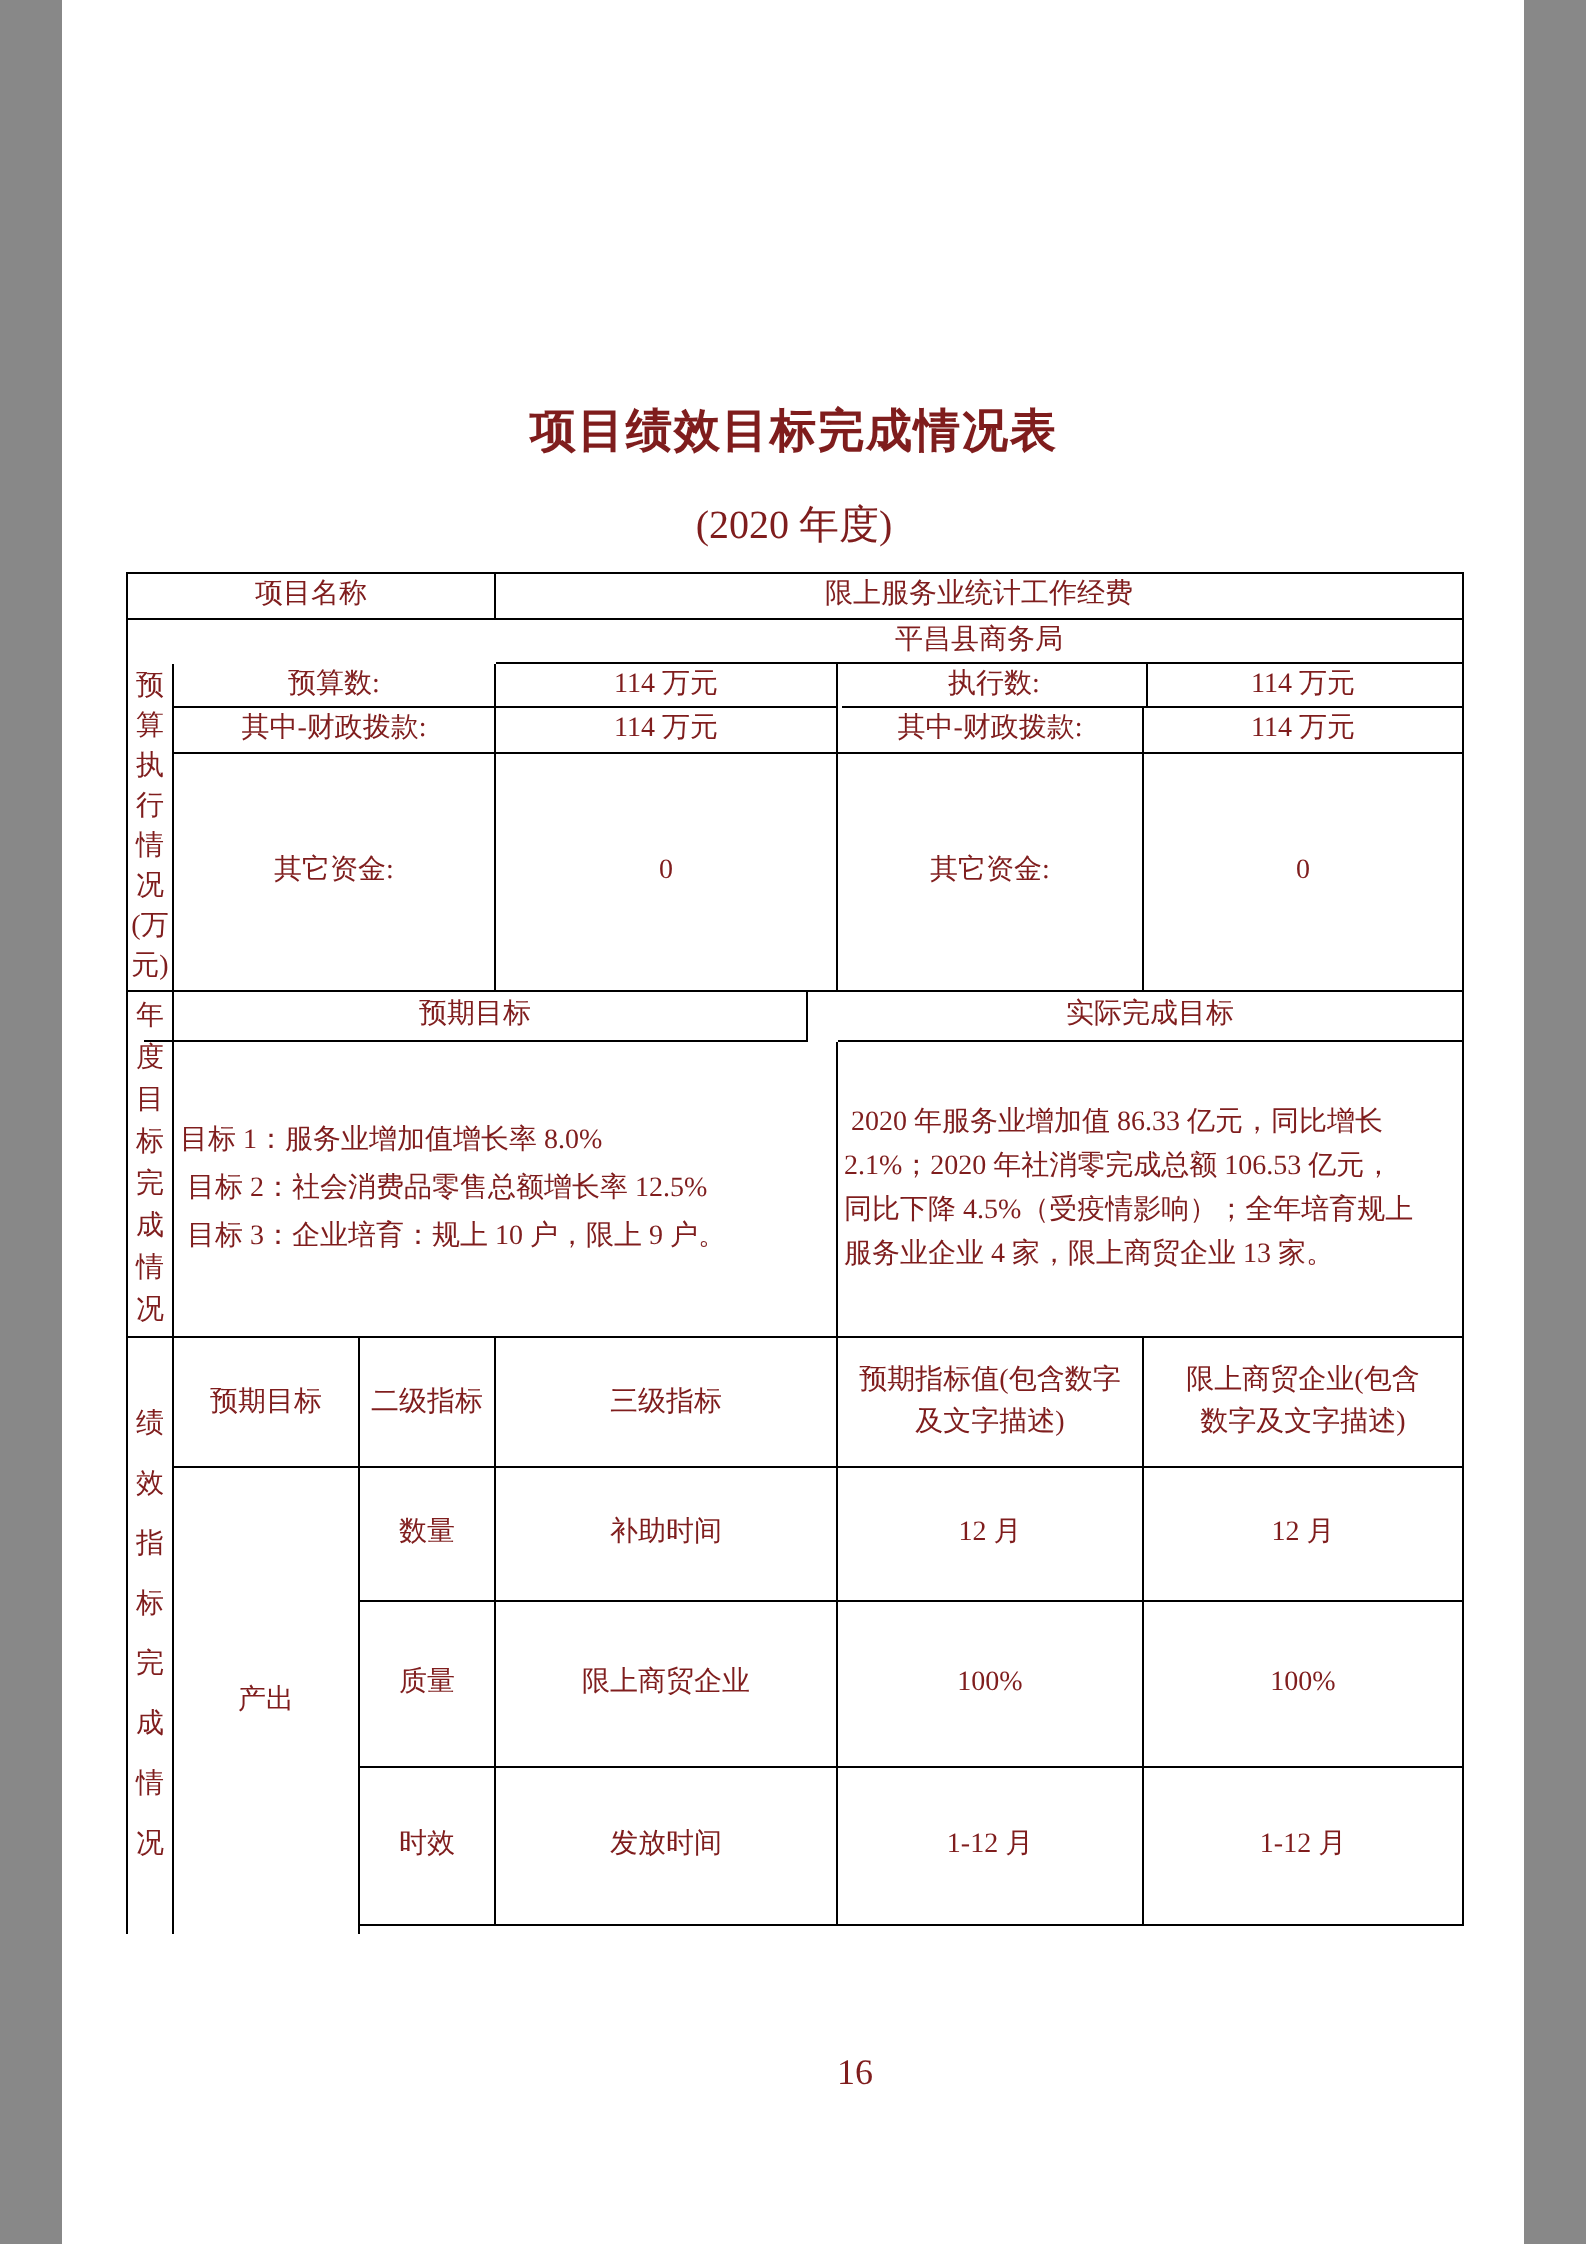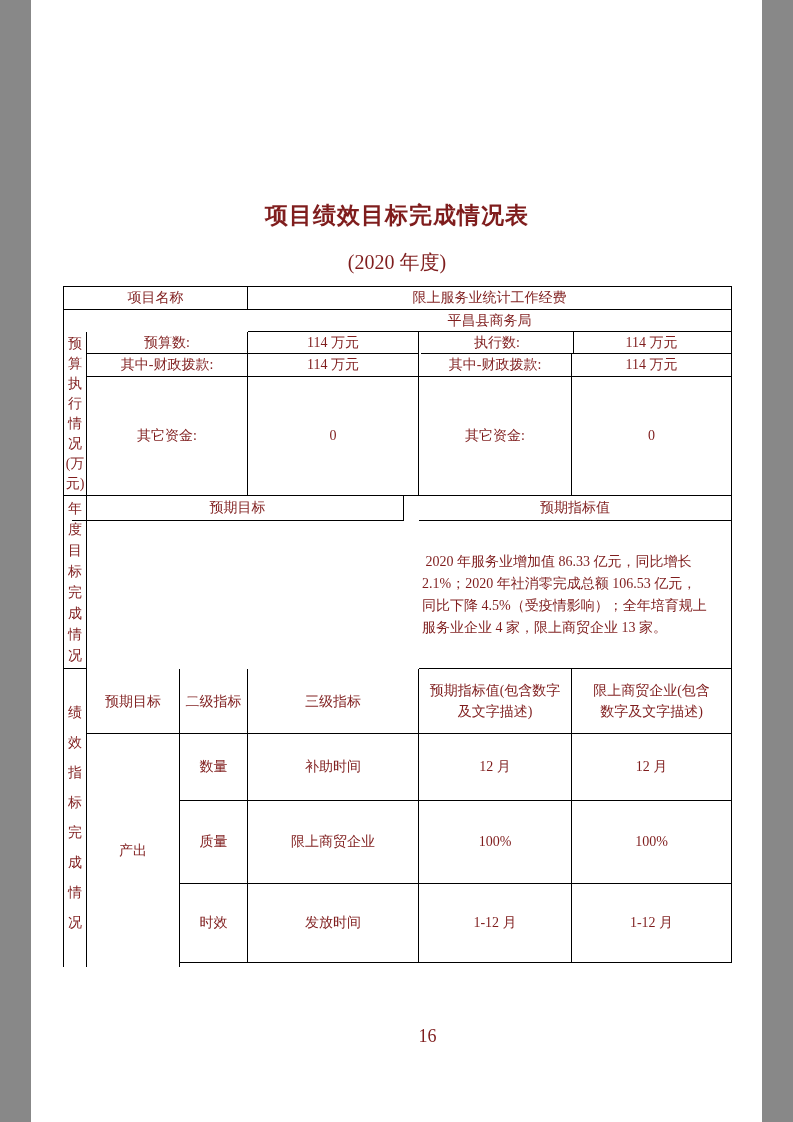--- a/index.html
+++ b/index.html
@@ -91,21 +91,24 @@
 
     <div class="cell vlabel lh21" style="left:0;top:209px;width:23px;height:173px">年
 度
 目
 标
 完
 成
 情
 况</div>
     <div class="cell" style="left:8px;top:209px;width:332px;height:25px">预期目标</div>
-    <div class="cell" style="left:355px;top:209px;width:313px;height:25px">预期指标值</div>
+    <div class="cell" style="left:355px;top:209px;width:313px;height:25px">实际完成目标</div>
+    <div class="cell la lh24" style="left:23px;top:234px;width:332px;height:148px">目标 1：服务业增加值增长率 8.0%
+&nbsp;目标 2：社会消费品零售总额增长率 12.5%
+&nbsp;目标 3：企业培育：规上 10 户，限上 9 户。</div>
     <div class="cell la" style="left:355px;top:234px;width:313px;height:148px">&nbsp;2020 年服务业增加值 86.33 亿元，同比增长
 2.1%；2020 年社消零完成总额 106.53 亿元，
 同比下降 4.5%（受疫情影响）；全年培育规上
 服务业企业 4 家，限上商贸企业 13 家。</div>
 
     <div class="cell vlabel lh30 nb" style="left:0;top:382px;width:23px;height:298px">绩
 效
 指
 标
 完

